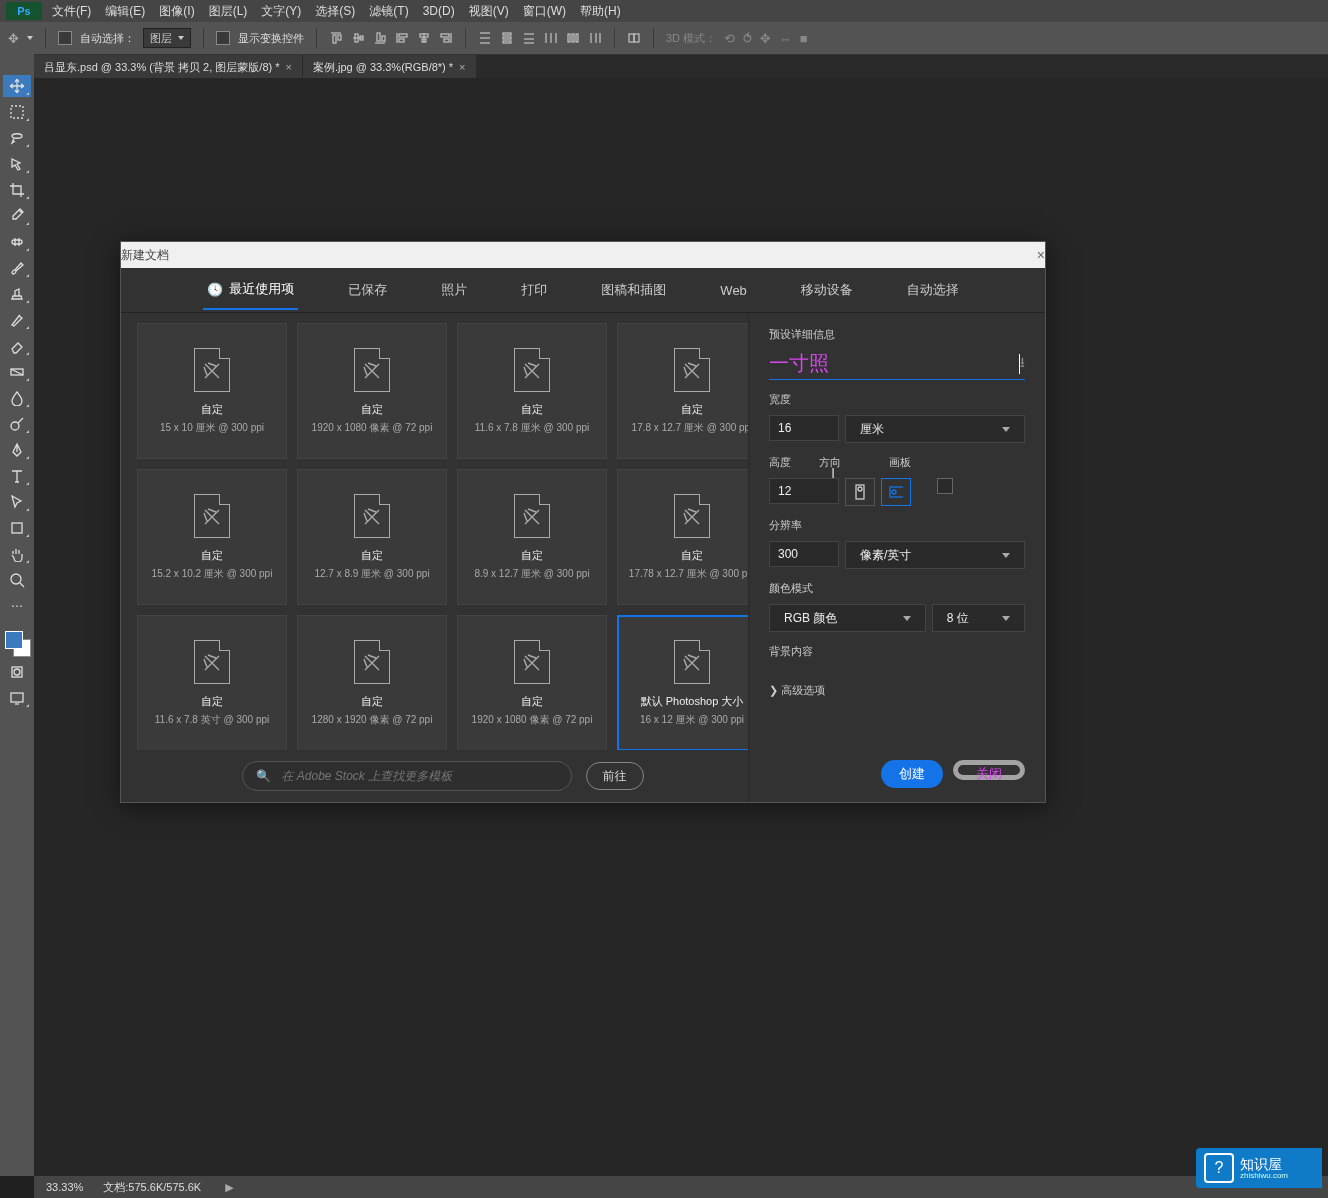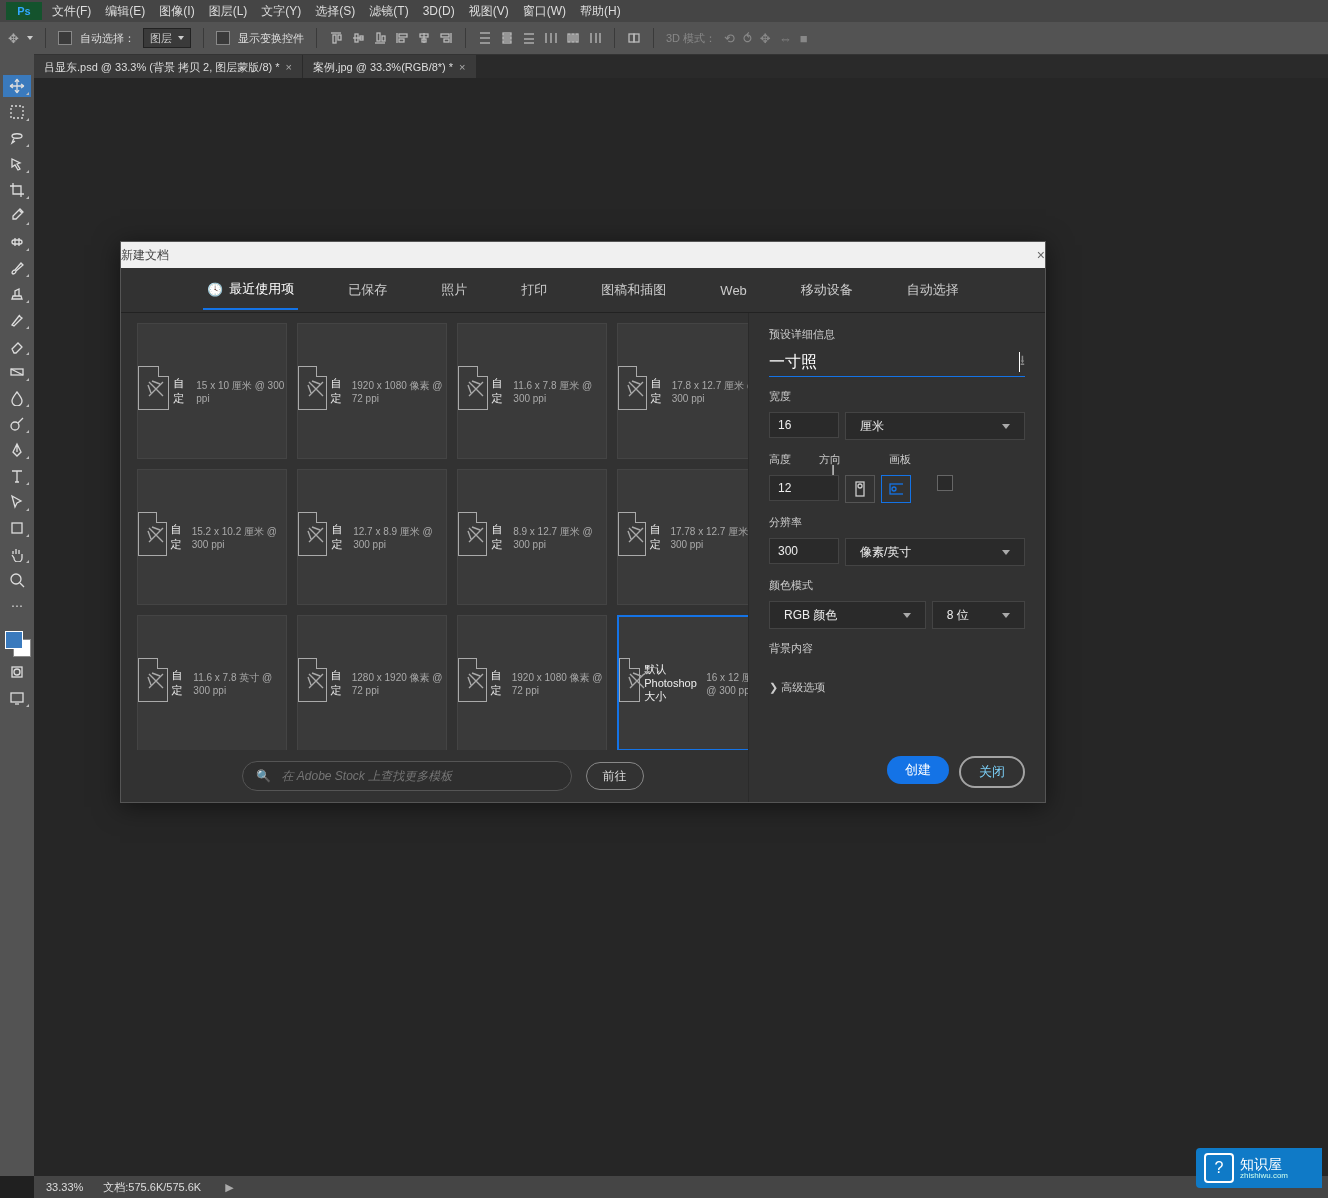--- a/index.html
+++ b/index.html
@@ -32,55 +32,55 @@
 .statusbar{position:absolute;left:34px;right:0;bottom:0;height:22px;background:#454545;display:flex;align-items:center;font-size:11px;color:#ddd;padding-left:12px;gap:20px}
 .dialog{position:absolute;left:120px;top:241px;width:924px;height:560px;background:#323232;border:1px solid #555;box-shadow:0 4px 24px rgba(0,0,0,.5);display:flex;flex-direction:column}
 .dlg-title{height:26px;background:#f0f0f0;color:#444;display:flex;align-items:center;padding:0 0;font-size:12px}
 .dlg-close{margin-left:auto;color:#666;font-size:14px;cursor:pointer}
 .dlg-tabs{height:44px;display:flex;align-items:center;justify-content:center;gap:46px;border-bottom:1px solid #222;background:#323232}
 .dlg-tab{color:#ccc;font-size:13px;padding:10px 4px;cursor:pointer;display:flex;align-items:center;gap:6px}
 .dlg-tab.active{color:#fff;border-bottom:2px solid #1473e6}
 .dlg-body{flex:1;display:flex;min-height:0}
 .preset-area{flex:1;display:flex;flex-direction:column;padding:10px 0 0 16px;min-width:0;background:#323232}
 .preset-grid{display:grid;grid-template-columns:repeat(4,150px);grid-auto-rows:136px;gap:10px;overflow-y:auto}
-.preset{border:1px solid #444;background:#3a3a3a;display:flex;align-items:center;justify-content:center;gap:4px;cursor:pointer}
+.preset{border:1px solid #444;background:#3a3a3a;display:flex;flex-direction:column;align-items:center;justify-content:center;gap:4px;cursor:pointer}
 .preset.sel{border:2px solid #1473e6}
 .preset-icon{width:34px;height:42px;border:1px solid #aaa;position:relative;margin-bottom:6px}
 .preset-icon::before{content:"";position:absolute;right:-1px;top:-1px;width:10px;height:10px;background:#3a3a3a;border-left:1px solid #aaa;border-bottom:1px solid #aaa}
 .preset-icon svg{position:absolute;left:7px;top:12px;width:20px;height:20px}
 .preset-icon svg *{stroke:#aaa;stroke-width:1.4;fill:none}
 .preset-name{font-size:11px;color:#eee}
 .preset-meta{font-size:10px;color:#aaa}
 .stock-bar{height:52px;display:flex;align-items:center;justify-content:center;gap:14px}
 .stock-search{display:flex;align-items:center;border:1px solid #555;background:#2e2e2e;border-radius:16px;height:28px;padding:0 14px;gap:8px;width:300px}
 .stock-search input{background:transparent;border:none;outline:none;color:#999;font-size:12px;font-style:italic;width:100%}
 .go-btn{border:1px solid #888;background:transparent;color:#ddd;height:28px;border-radius:16px;padding:0 16px;font-size:12px;cursor:pointer}
 .detail-panel{width:256px;background:#323232;padding:14px 20px;display:flex;flex-direction:column;gap:8px;border-left:1px solid #2a2a2a}
 .detail-head{font-size:11px;color:#ccc}
 .name-row{display:flex;align-items:center;border-bottom:1px solid #1473e6;padding-bottom:2px}
-.name-input{background:transparent;border:none;outline:none;color:#ffffff;font-size:16px;flex:1}
+.name-input{background:transparent;border:none;outline:none;color:#d946ef;font-size:20px;flex:1}
 .cursor{width:1px;height:20px;background:#fff;animation:blink 1s infinite}
 @keyframes blink{50%{opacity:0}}
 .save-icon{color:#888;font-size:14px;cursor:pointer}
 .flabel{font-size:11px;color:#ccc;margin-top:4px}
 .frow{display:flex;gap:6px}
 .fld-input{background:#2a2a2a;border:1px solid #444;height:24px;padding:0 8px;color:#eee;font-size:12px;width:52px}
 .fld-select{background:#2a2a2a;border:1px solid #444;height:26px;padding:0 14px;color:#eee;font-size:12px;flex:1;display:flex;align-items:center;justify-content:space-between;cursor:pointer}
 .caret{width:0;height:0;border-left:4px solid transparent;border-right:4px solid transparent;border-top:5px solid #aaa}
 .orient{width:28px;height:26px;border:1px solid #555;display:flex;align-items:center;justify-content:center;cursor:pointer}
 .orient.sel{border-color:#1473e6}
 .orient svg{width:14px;height:16px}
 .orient .p{stroke:#ccc;fill:none;stroke-width:1.3}
 .orient.sel .p{stroke:#1473e6}
 .chk{width:14px;height:14px;border:1px solid #666;background:#2a2a2a}
 .color-swatch{width:28px;height:26px;background:#fff;border:1px solid #555;cursor:pointer}
 .adv{color:#ccc;font-size:11px;cursor:pointer;margin-top:16px}
 .dlg-buttons{margin-top:auto;display:flex;gap:10px;justify-content:flex-end;padding-top:14px}
 .btn-primary{background:#1473e6;color:#fff;border:none;border-radius:16px;height:28px;padding:0 18px;font-size:13px;cursor:pointer}
-.btn-secondary{background:transparent;color:#7dd3fc;border:2px solid #a3a3a3;border-radius:16px;height:32px;padding:0 18px;font-size:13px;cursor:pointer}
+.btn-secondary{background:transparent;color:#d946ef;border:5px solid #a3a3a3;border-radius:16px;height:20px;padding:0 18px;font-size:13px;cursor:pointer}
 .text-cursor{position:absolute;color:#ccc;font-size:15px}
 .watermark{position:absolute;right:6px;bottom:10px;width:110px;height:40px;background:#0f7ac7;border-radius:4px 0 0 4px;display:flex;align-items:center;padding:0 8px;gap:6px}
 .wm-icon{width:26px;height:26px;border:2px solid #fff;border-radius:4px;color:#fff;display:flex;align-items:center;justify-content:center;font-size:16px}
 .wm-txt{color:#fff;font-size:14px;line-height:1}
 .wm-sub{color:#cfe;font-size:8px}
 </style>
 </head>
 <body>
 
 <div class="menubar">

